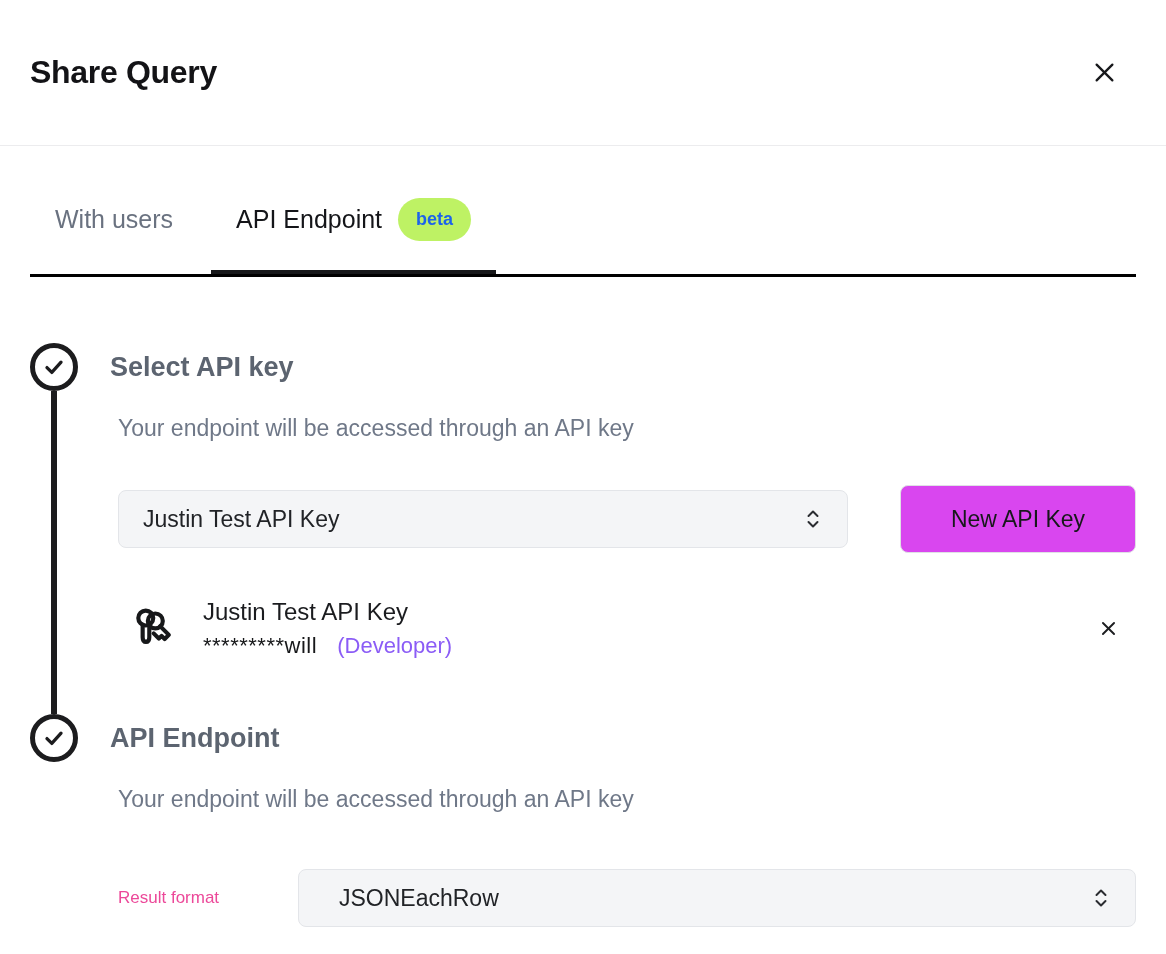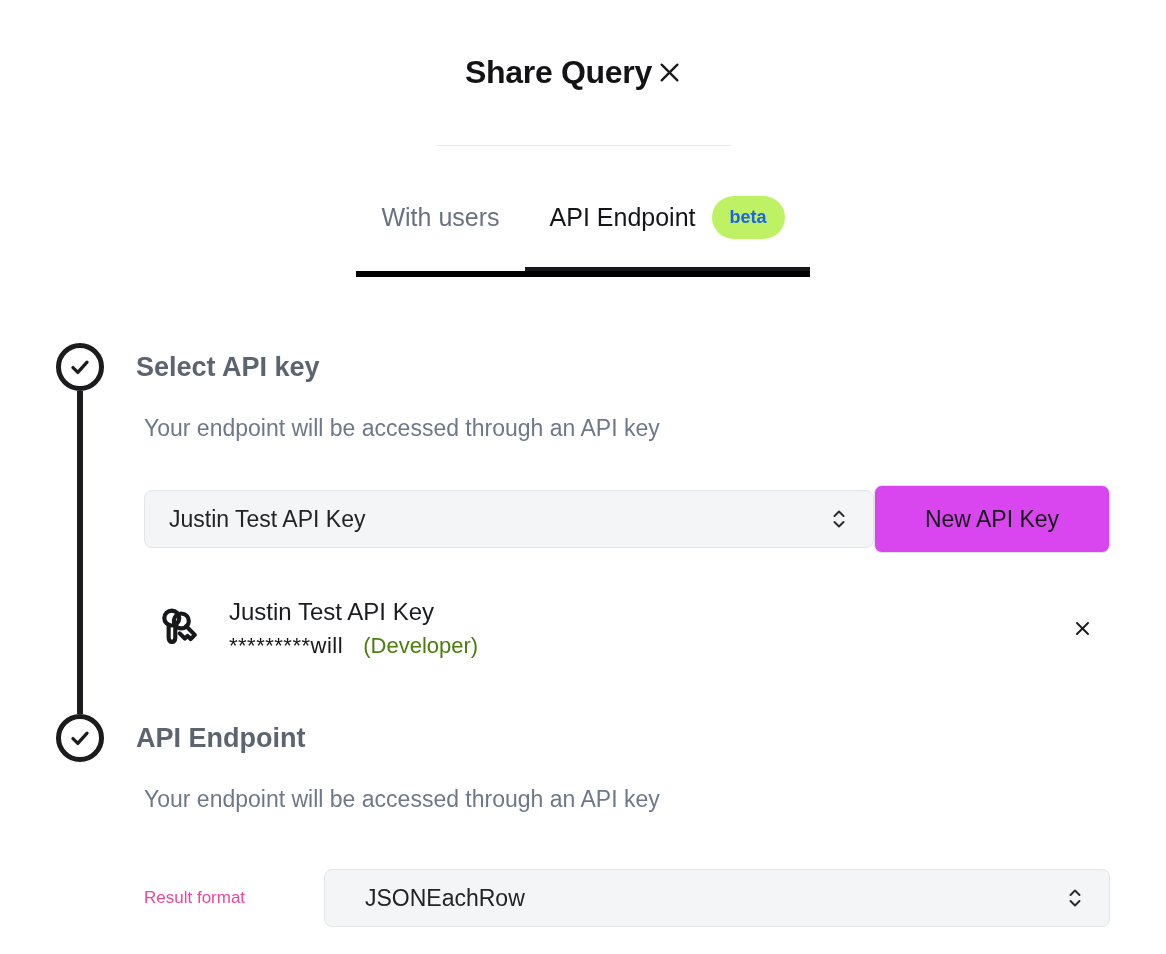--- a/index.html
+++ b/index.html
@@ -3,21 +3,21 @@
 <meta charset="utf-8">
 <style>
   * { margin: 0; padding: 0; box-sizing: border-box; }
   html, body { width: 1166px; height: 954px; }
   body {
     background: #ffffff;
     font-family: "Liberation Sans", "DejaVu Sans", sans-serif;
     color: #17181b;
     overflow: hidden;
   }
-  .dialog { width: 1166px; height: 954px; background: #fff; display: flex; flex-direction: column; align-items: center; }
+  .dialog { width: 1166px; height: 954px; background: #fff; display: flex; flex-direction: column; }
 
   
   .header {
     height: 146px;
     flex-shrink: 0;
     display: flex;
     align-items: center;
     justify-content: space-between;
     padding: 0 44px 0 30px;
     border-bottom: 1px solid #ececee;
@@ -35,23 +35,24 @@
     display: flex;
     align-items: center;
     justify-content: center;
     padding: 4px;
   }
 
   
   .tabs {
     margin: 0 30px;
     display: flex;
-    border-bottom: 6px solid #000000;
+    border-bottom: 3px solid #000000;
     height: 131px;
     flex-shrink: 0;
+    gap: 13px;
   }
   .tab {
     display: flex;
     align-items: center;
     padding: 22px 25px 0 25px;
     font-size: 25px;
     color: #6a7280;
     cursor: pointer;
     border-bottom: 4px solid transparent;
   }
@@ -144,21 +145,21 @@
     margin: 42px 0 0 15px;
     display: flex;
     align-items: center;
     min-height: 66px;
   }
   .key-icon-wrap { width: 54px; flex-shrink: 0; display: flex; align-items: center; }
   .key-info { margin-left: 24px; }
   .key-name { font-size: 24px; color: #1b1c1f; line-height: 30px; }
   .key-meta { margin-top: 5px; font-size: 22px; line-height: 28px; }
   .key-secret { color: #17181a; letter-spacing: 0.5px; }
-  .key-role { color: #4d7c0f; margin-left: 14px; }
+  .key-role { color: #8b5cf6; margin-left: 14px; }
   .remove-btn { margin-left: auto; margin-right: 14px; }
 
   
   .result-row {
     margin: 55px 0 0 8px;
     display: flex;
     align-items: center;
   }
   .result-label {
     width: 180px;

